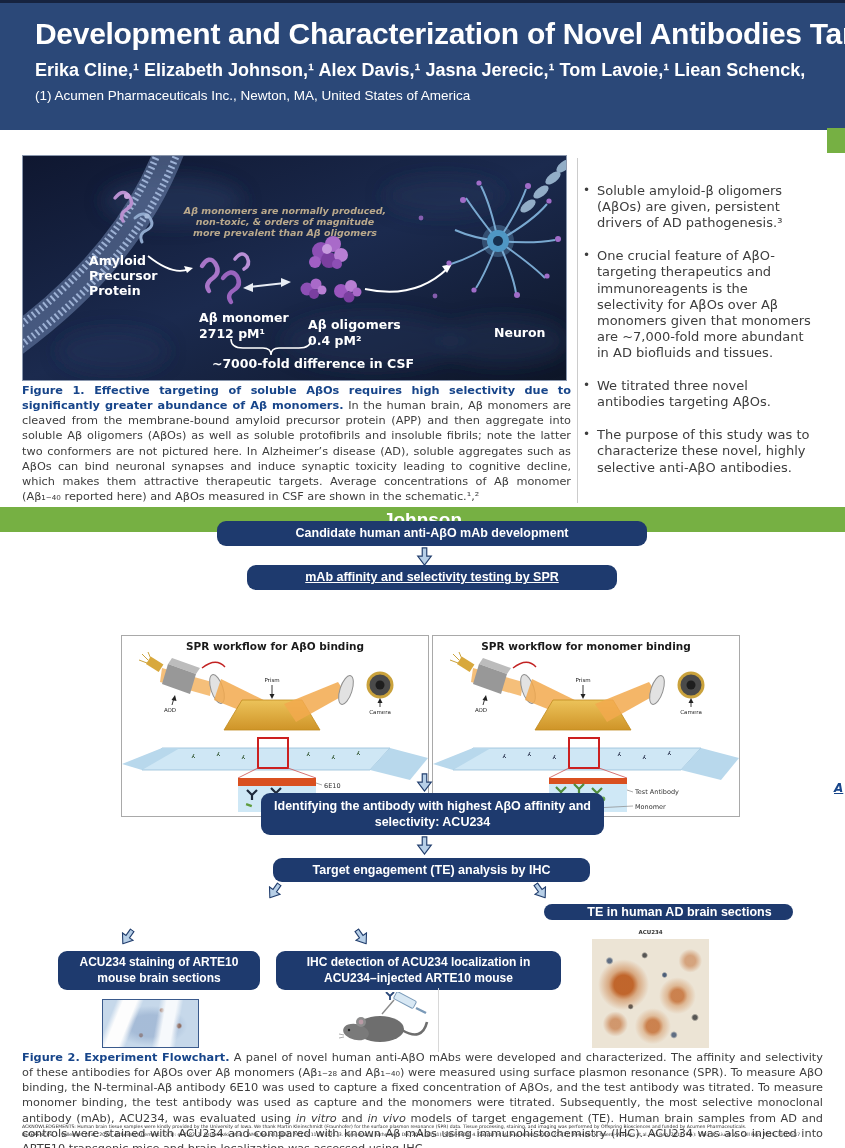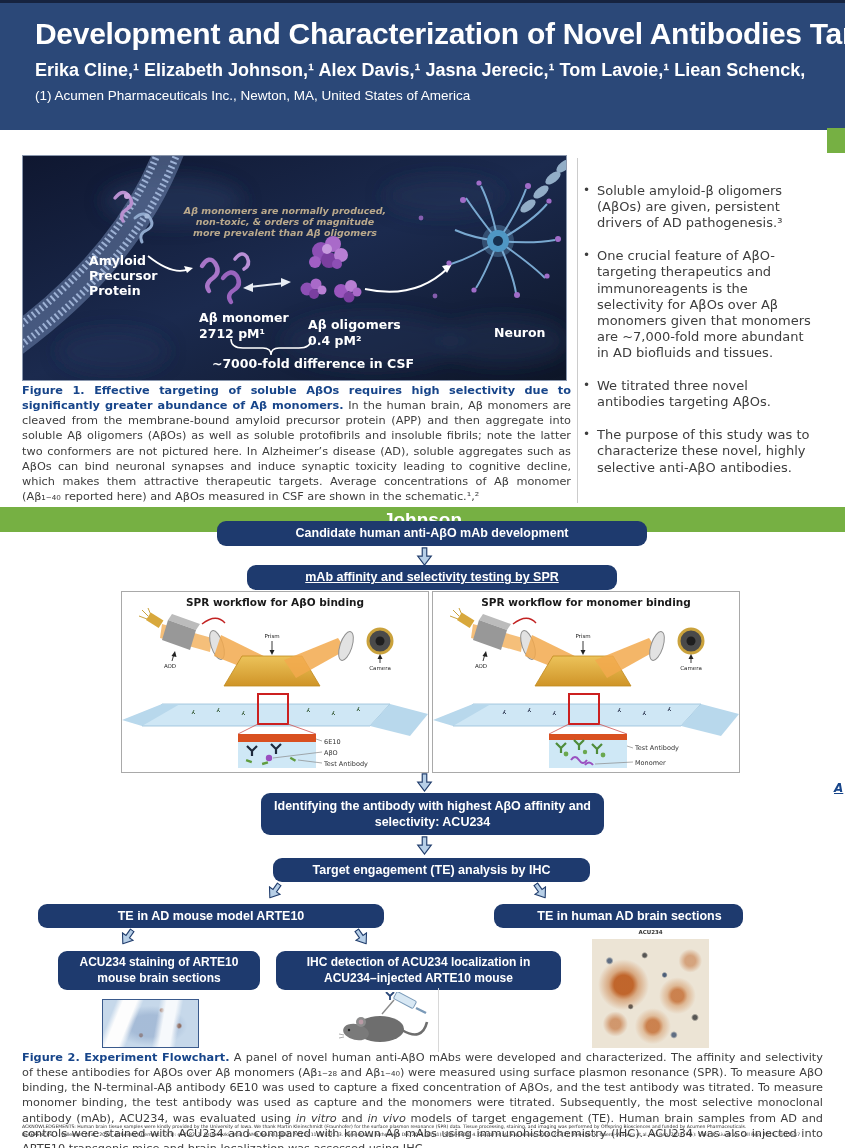--- a/index.html
+++ b/index.html
@@ -27,21 +27,21 @@
   .bullets{left:583px;top:183px;width:232px;}
   .bullet{display:flex;margin-bottom:17px;color:#3d3d3d;font-size:13px;line-height:1.24;}
   .bmark{width:14px;flex:0 0 14px;font-size:12px;}
   
   .fbox{background:#1e3a6e;border-radius:9px;color:#fff;font-family:"Liberation Sans",sans-serif;
         font-weight:bold;font-size:12.5px;line-height:1.3;display:flex;align-items:center;
         justify-content:center;text-align:center;box-sizing:border-box;padding:2px 10px;}
   .fbox.small{font-size:12px;}
   .blkarr{position:absolute;}
   
-  .spr{background:#fff;border:1px solid #a9a9a9;box-sizing:border-box;}
+  .spr{background:#fff;border:1px solid #a9a9a9;box-sizing:border-box;margin-top:44px;}
   .spr-title{text-align:center;font-weight:bold;font-size:10.5px;color:#1a1a1a;margin:4px 0 0 0;
              font-family:"DejaVu Sans",sans-serif;}
   svg text{font-family:"DejaVu Sans",sans-serif;}
   
   .ihc-label{font-size:5.5px;font-weight:bold;color:#333;text-align:center;}
   .ihc{background:
       radial-gradient(circle at 27% 42%, rgba(190,95,35,.95) 0 9%, rgba(200,120,60,.55) 14%, rgba(200,120,60,0) 24%),
       radial-gradient(circle at 73% 52%, rgba(195,105,45,.8) 0 6%, rgba(205,130,70,.45) 10%, rgba(205,130,70,0) 18%),
       radial-gradient(circle at 52% 80%, rgba(195,105,45,.8) 0 6%, rgba(205,130,70,.4) 10%, rgba(205,130,70,0) 17%),
       radial-gradient(circle at 20% 78%, rgba(190,100,40,.6) 0 4%, rgba(190,100,40,0) 10%),
@@ -434,22 +434,21 @@
     </svg>
   <div class="abs fbox" style="left:273px;top:858px;width:317px;height:24px;">Target engagement (TE) analysis by IHC</div>
 
   <svg class="blkarr" style="left:267px;top:882px;transform:rotate(35deg);" width="15" height="18" viewBox="0 0 17 21">
       <path d="M6 1 H11 V10 H16 L8.5 20 L1 10 H6 Z" fill="#b7cfe7" stroke="#24406f" stroke-width="1.3"></path>
     </svg>
   <svg class="blkarr" style="left:533px;top:882px;transform:rotate(-35deg);" width="15" height="18" viewBox="0 0 17 21">
       <path d="M6 1 H11 V10 H16 L8.5 20 L1 10 H6 Z" fill="#b7cfe7" stroke="#24406f" stroke-width="1.3"></path>
     </svg>
 
-  <div class="abs fbox" style="left:38px;top:904px;width:346px;height:24px;">TE in AD mouse model ARTE10</div>
-  <div class="abs fbox" style="left:494px;top:904px;width:249px;height:24px;padding-left:32px;">TE in human AD brain sections</div>
+  <div class="abs fbox" style="left:544px;top:904px;width:249px;height:16px;padding-left:32px;">TE in human AD brain sections</div>
 
   <svg class="blkarr" style="left:120px;top:928px;transform:rotate(35deg);" width="15" height="18" viewBox="0 0 17 21">
       <path d="M6 1 H11 V10 H16 L8.5 20 L1 10 H6 Z" fill="#b7cfe7" stroke="#24406f" stroke-width="1.3"></path>
     </svg>
   <svg class="blkarr" style="left:354px;top:928px;transform:rotate(-35deg);" width="15" height="18" viewBox="0 0 17 21">
       <path d="M6 1 H11 V10 H16 L8.5 20 L1 10 H6 Z" fill="#b7cfe7" stroke="#24406f" stroke-width="1.3"></path>
     </svg>
 
   <div class="abs fbox small" style="left:58px;top:951px;width:202px;height:39px;">ACU234 staining of ARTE10 mouse brain sections</div>
   <div class="abs fbox small" style="left:276px;top:951px;width:285px;height:39px;">IHC detection of ACU234 localization in ACU234–injected ARTE10 mouse</div>

